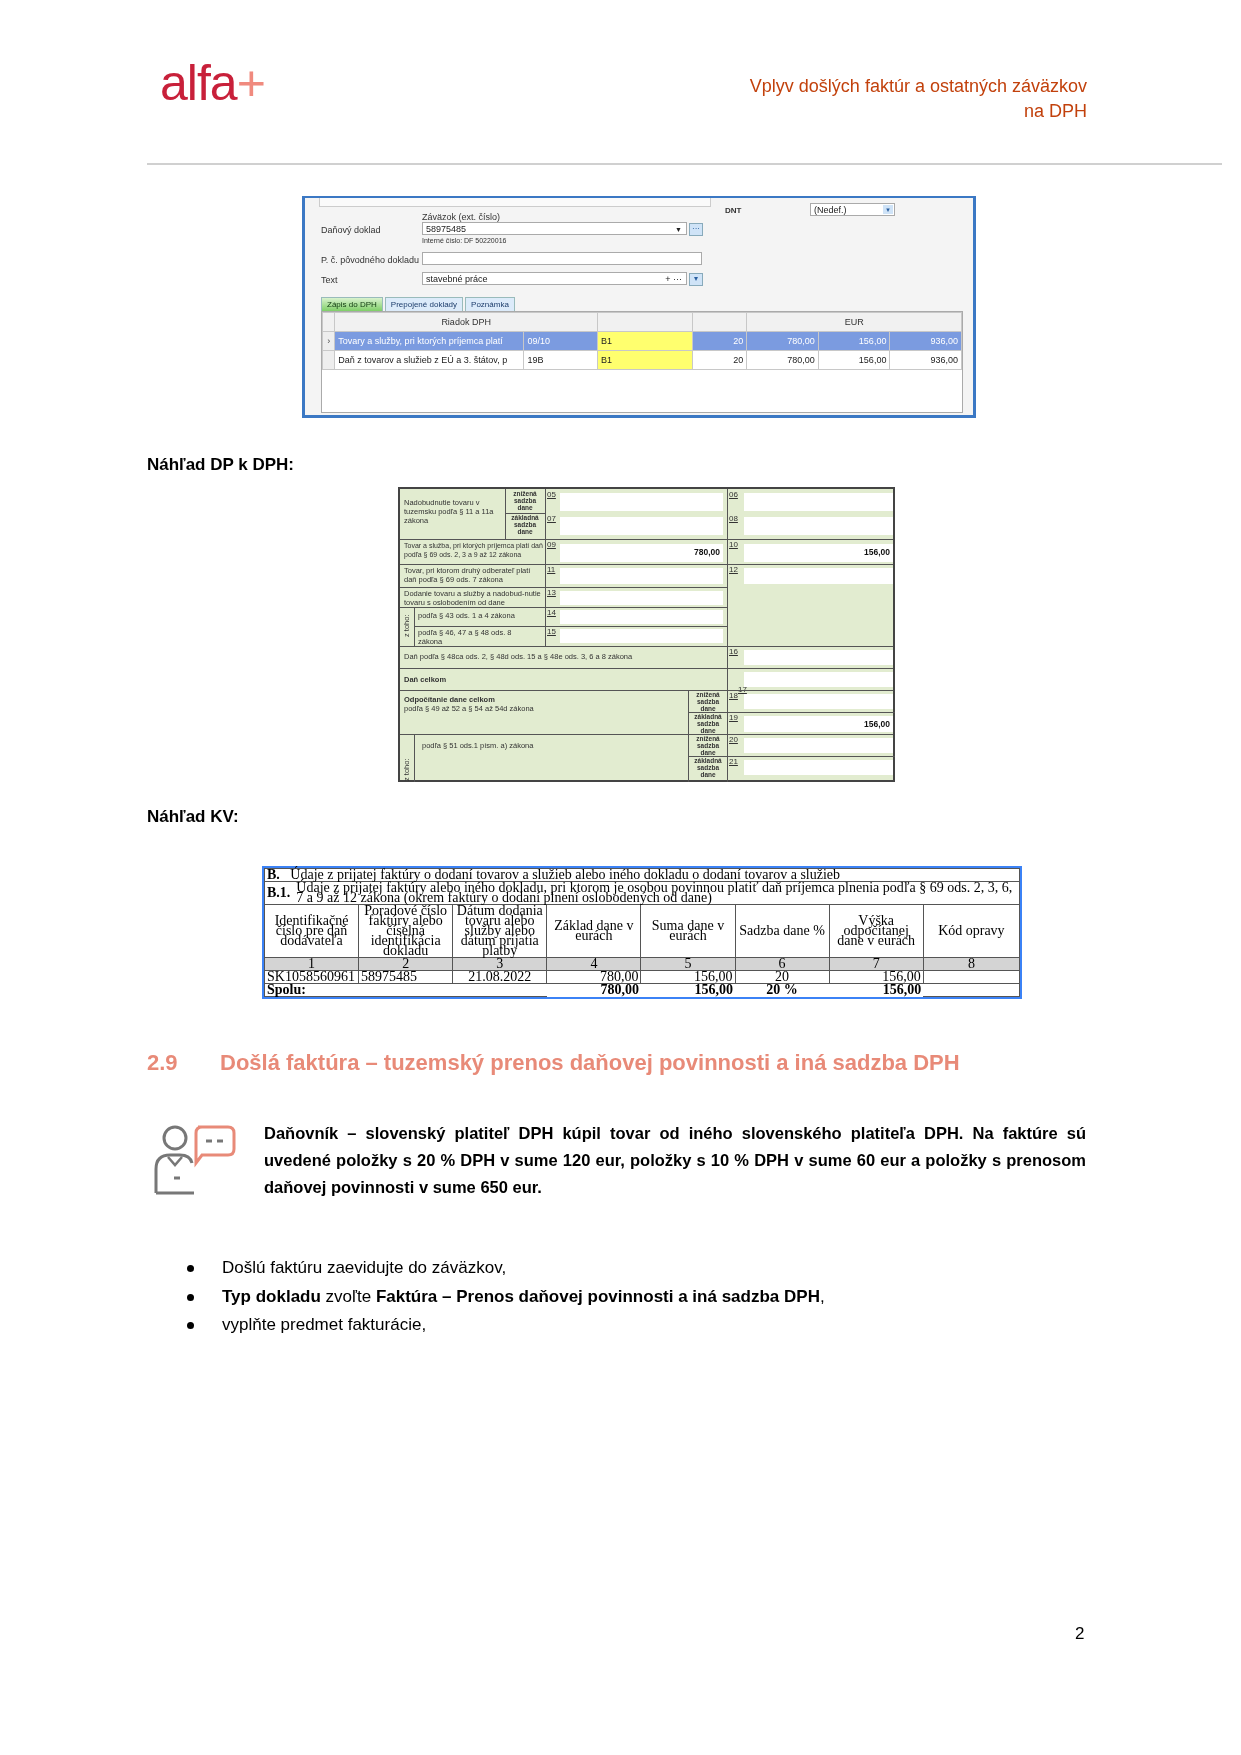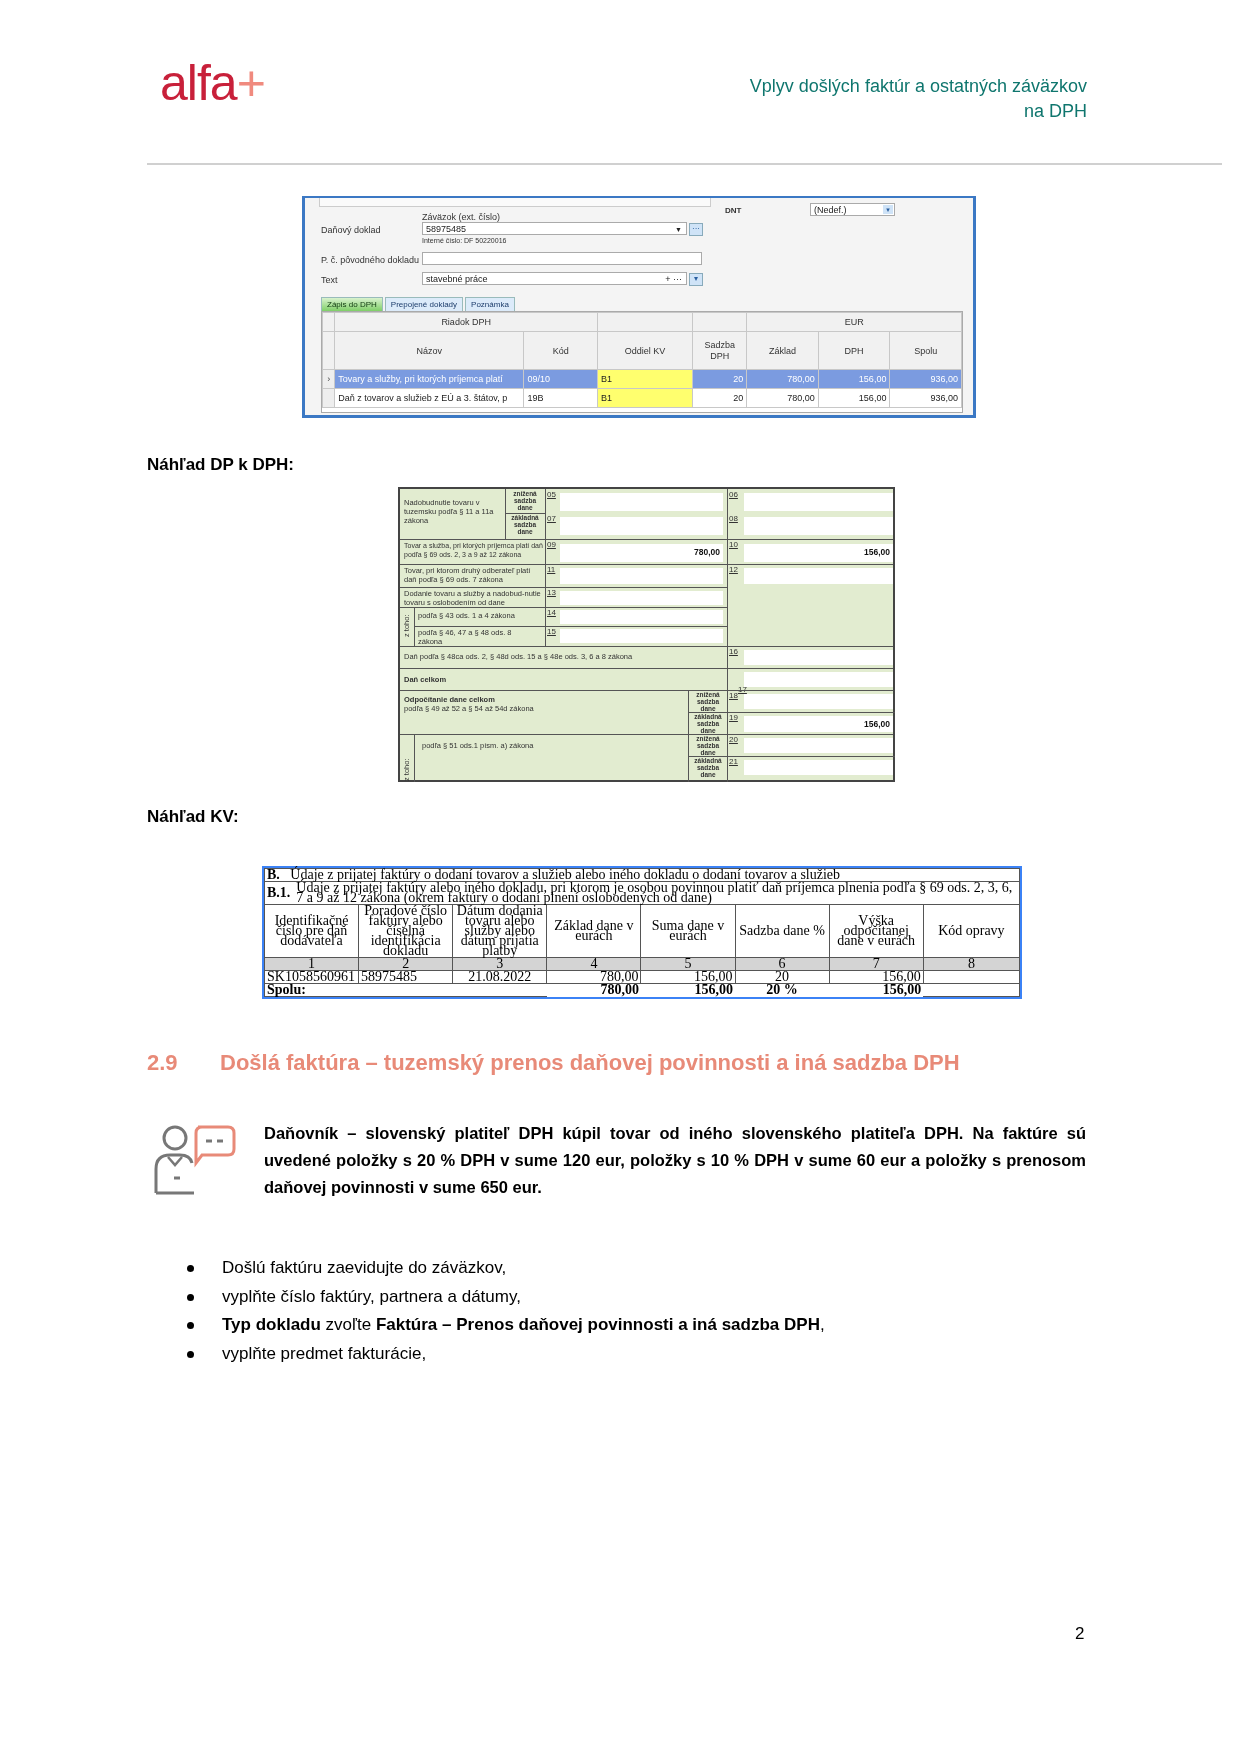--- a/index.html
+++ b/index.html
@@ -2,21 +2,21 @@
 <html><head>
 <meta charset="utf-8">
 <style>
   html,body{margin:0;padding:0;background:#fff;}
   body{width:1241px;height:1755px;position:relative;font-family:"Liberation Sans",sans-serif;color:#000;overflow:hidden;}
   .abs{position:absolute;}
 
   
   .logo{left:160px;top:58px;font-family:"Liberation Sans",sans-serif;font-size:50px;color:#c8203a;letter-spacing:-1px;line-height:1;}
   .logo .plus{color:#f08a7e;font-weight:300;}
-  .hdr-title{right:154px;top:74px;text-align:right;font-size:18px;line-height:25px;color:#0f766e;}
+  .hdr-title{right:154px;top:74px;text-align:right;font-size:18px;line-height:25px;color:#c2410c;}
   .hdr-rule{left:147px;top:163px;width:1075px;height:2px;background:#d0d0d0;}
 
   
   .app{left:302px;top:196px;width:674px;height:222px;border:3px solid #3b78c4;border-top-width:2px;background:#f4f4f4;box-sizing:border-box;font-size:9px;color:#222;}
   .app .topbar{position:absolute;left:14px;top:0;width:390px;height:8px;border:1px solid #ccc;border-top:none;background:#fafafa;}
   .app .lbl{position:absolute;font-size:9px;color:#333;}
   .app .inp{position:absolute;height:13px;border:1px solid #aaa;background:#fff;font-size:9px;line-height:13px;padding-left:3px;box-sizing:border-box;}
   .app .btnsq{position:absolute;width:12px;height:11px;background:#cfe3f7;border:1px solid #8ab;font-size:8px;line-height:9px;text-align:center;color:#2a5fa0;}
   .tabs{position:absolute;left:16px;top:99px;display:flex;gap:2px;justify-content:space-between;}
   .tab{height:13px;line-height:13px;padding:0 5px;font-size:8px;border:1px solid #9bb;border-bottom:none;background:#dcebfa;color:#1d3d6b;}
@@ -108,30 +108,20 @@
           <col style="width:70px">
           <col style="width:70px">
         </colgroup>
       <tbody>
           <tr>
         <th></th>
         <th colspan="2">Riadok DPH</th>
         <th></th>
         <th></th>
         <th colspan="3">EUR</th>
-      </tr>
-      <tr style="height:38px;">
-        <th></th>
-        <th>Názov</th>
-        <th>Kód</th>
-        <th>Oddiel KV</th>
-        <th style="white-space:normal;line-height:11px;">Sadzba DPH</th>
-        <th>Základ</th>
-        <th>DPH</th>
-        <th>Spolu</th>
       </tr>
       <tr class="sel">
         <td style="background:#eee;color:#444;padding:0;text-align:center;">›</td>
         <td>Tovary a služby, pri ktorých príjemca platí</td>
         <td>09/10</td>
         <td class="yellow">B1</td>
         <td class="num">20</td>
         <td class="num">780,00</td>
         <td class="num">156,00</td>
         <td class="num">936,00</td>
@@ -311,18 +301,17 @@
     <line x1="22" y1="55" x2="28" y2="55" stroke="#777" stroke-width="3"></line>
     <path d="M46 4 H76 Q82 4 82 10 V26 Q82 32 76 32 H50 L44 40 V10 Q44 4 50 4 Z" fill="#fff" stroke="#e88a78" stroke-width="3"></path>
     <line x1="54" y1="18" x2="60" y2="18" stroke="#777" stroke-width="3"></line>
     <line x1="65" y1="18" x2="71" y2="18" stroke="#777" stroke-width="3"></line>
   </svg>
 </div>
 <div class="abs callout">Daňovník – slovenský platiteľ DPH kúpil tovar od iného slovenského platiteľa DPH. Na faktúre sú uvedené položky s 20 % DPH v sume 120 eur, položky s 10 % DPH v sume 60 eur a položky s prenosom daňovej povinnosti v sume 650 eur.</div>
 
 <ul class="abs bullets">
   <li><span>Došlú faktúru zaevidujte do záväzkov,</span></li>
-  <li><span>vyplňte číslo faktúry, partnera a dátumy,</span></li>
   <li><b>Typ dokladu</b><span style="white-space:pre;"> zvoľte </span><b>Faktúra – Prenos daňovej povinnosti a iná sadzba DPH</b><span>,</span></li>
   <li><span>vyplňte predmet fakturácie,</span></li>
 </ul>
 
 <div class="abs pageno">2</div>
 
 </body></html>

